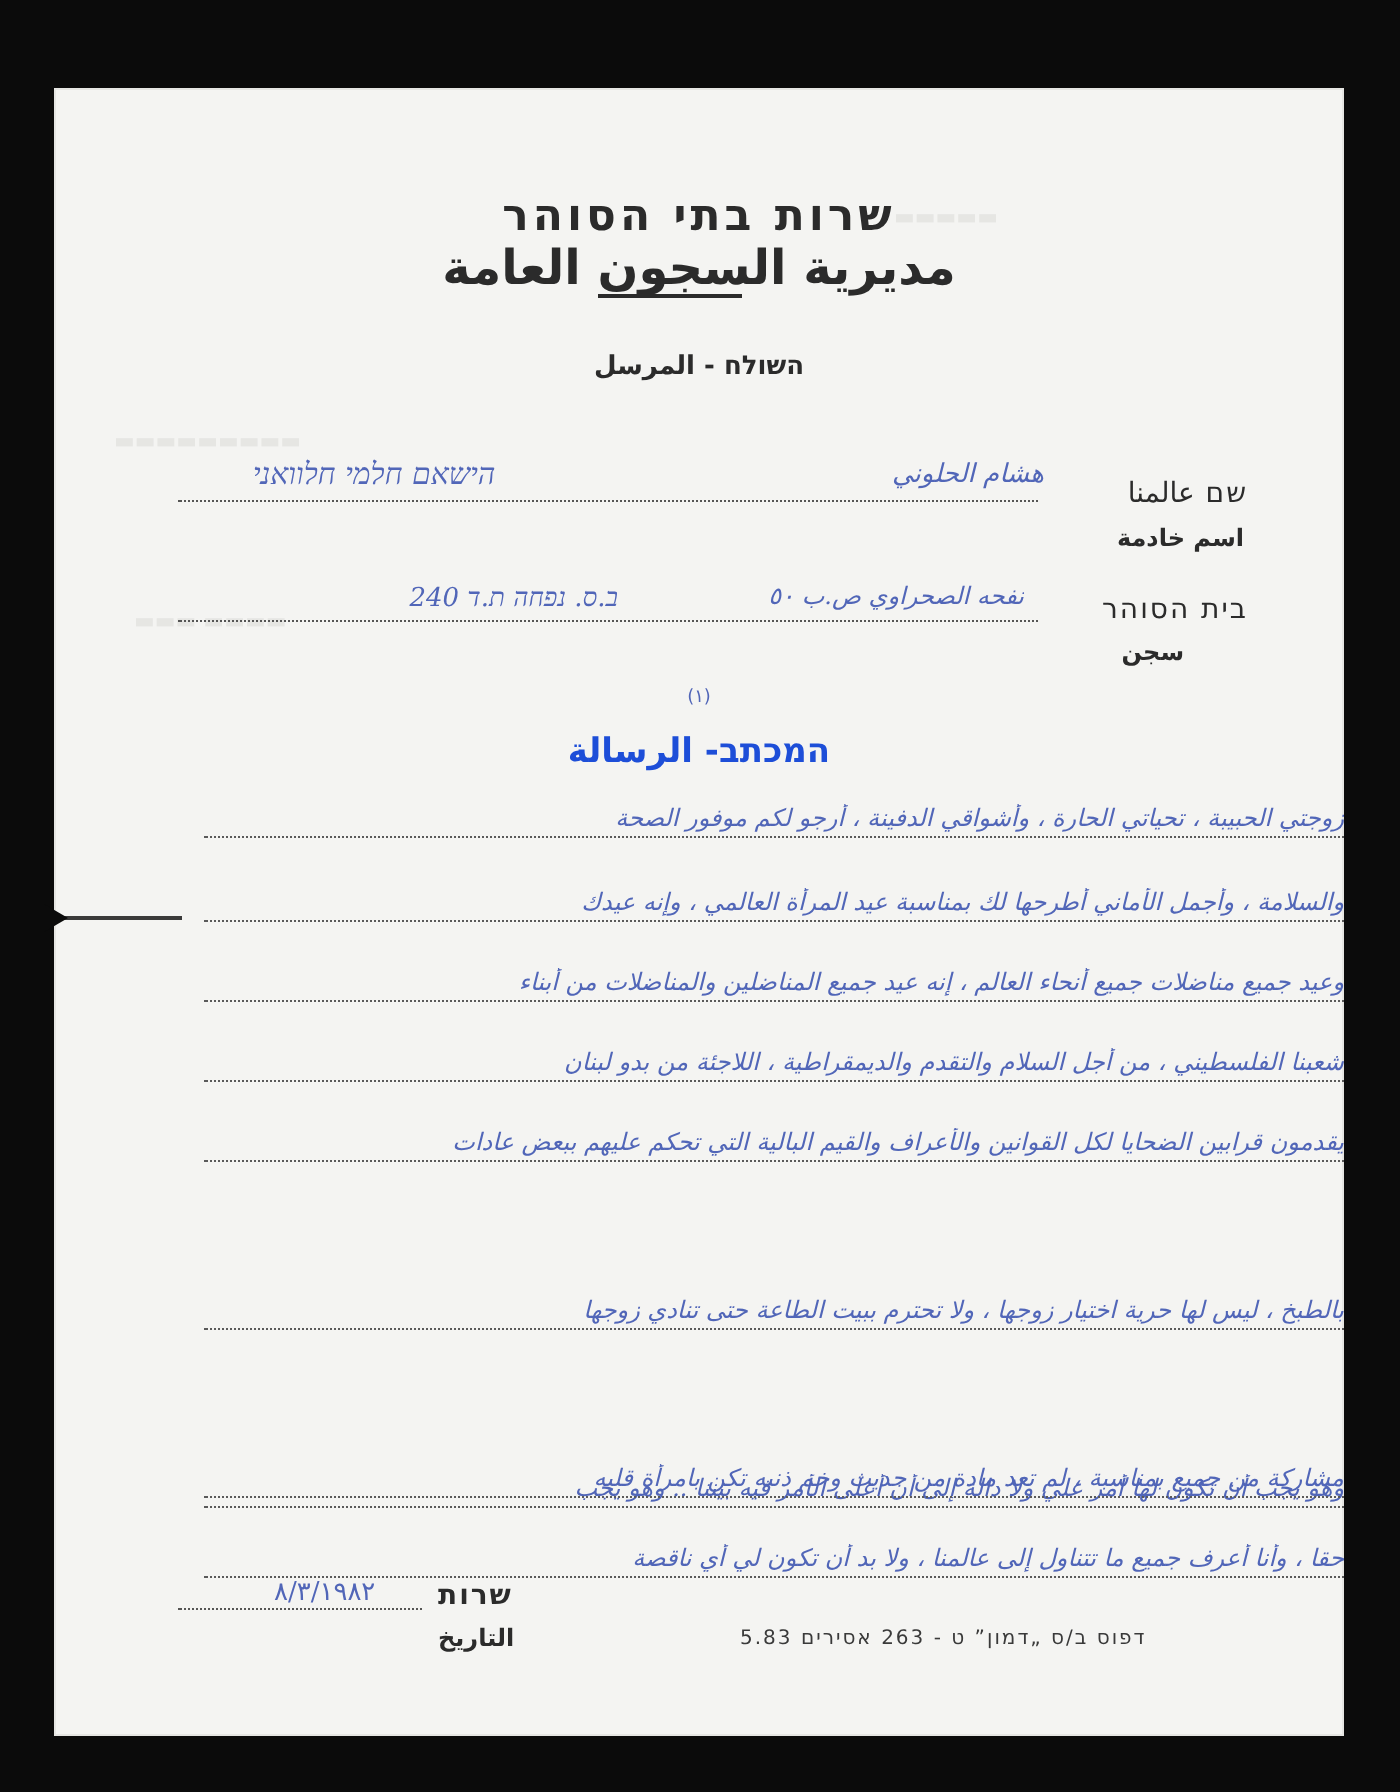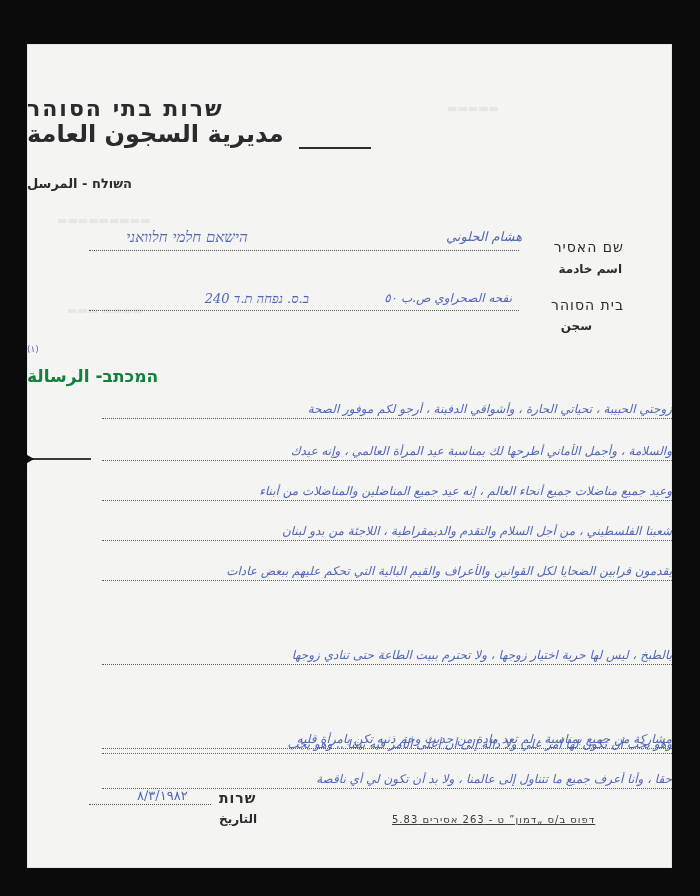--- a/index.html
+++ b/index.html
@@ -13,21 +13,21 @@
     box-shadow: inset 0 0 0 1px #e6e6e3;
   }
   .tear {
     position:absolute; left:27px; top:458px; width:64px; height:2px; background:#3a3a3a;
   }
   .tear-notch {
     position:absolute; left:22px; top:452px; width:0; height:0;
     border-top:7px solid transparent; border-bottom:7px solid transparent;
     border-left:12px solid #0b0b0b;
   }
-  .center { position:absolute; left:0; width:100%; }
+  .center { position:absolute; left:0; width:100%; text-align:center; }
   .h-title {
     top:52px; font-size:22px; font-weight:bold; color:#2b2b2b; letter-spacing:2px;
   }
   .h-sub {
     top:76px; font-size:24px; font-weight:bold; color:#2b2b2b;
   }
   .h-rule {
     position:absolute; left:272px; top:103px; width:72px; height:2px; background:#2b2b2b;
   }
   .sender-h {
@@ -37,54 +37,54 @@
   .lbl-he { font-size:14px; font-weight:normal; letter-spacing:1px; }
   .lbl-ar { font-size:12px; }
   .field-line {
     position:absolute; height:0; border-bottom:1.5px dotted #555;
   }
   .hand {
     position:absolute; color:#5166b8; font-family:"DejaVu Serif", serif; font-style:italic;
     direction:rtl; white-space:nowrap; overflow:hidden;
   }
   .letter-num { top:300px; font-size:9px; color:#5166b8; }
-  .letter-h { top:322px; font-size:17px; font-weight:bold; color:#15803d; }
+  .letter-h { top:322px; font-size:17px; font-weight:bold; color:#1d4ed8; }
   .line-row {
     position:absolute; left:75px; width:570px; height:22px;
     border-bottom:1.5px dotted #5a5a5a;
   }
   .line-text {
     position:absolute; right:0; bottom:2px; width:100%;
     color:#5166b8; font-size:12px; font-family:"DejaVu Serif", serif; font-style:italic;
     direction:rtl; text-align:right; white-space:nowrap; overflow:hidden; letter-spacing:0.5px;
   }
   .print-code {
-    position:absolute; left:365px; top:770px; font-size:10px; color:#3a3a3a;
-    direction:rtl; letter-spacing:1px; white-space:nowrap;text-decoration:underline;
+    position:absolute; left:343px; top:770px; font-size:10px; color:#3a3a3a;
+    direction:rtl; letter-spacing:1px; white-space:nowrap;
   }
   .ghost {
     position:absolute; color:#e6e6e3; font-size:11px; direction:rtl; white-space:nowrap;
   }
 </style>
 </head>
 <body>
 
 <div class="page">
 
   <div class="ghost" style="left:420px;top:58px;">▬▬▬▬▬</div>
   <div class="ghost" style="left:30px;top:170px;">▬▬▬▬▬▬▬▬▬</div>
   <div class="ghost" style="left:40px;top:260px;">▬▬▬▬ ▬▬▬</div>
 
   <div class="center h-title">שרות בתי הסוהר</div>
   <div class="center h-sub">مديرية السجون العامة</div>
   <div class="h-rule"></div>
 
   <div class="center sender-h">השולח - المرسل</div>
 
-  <div class="lbl lbl-he" style="right:48px;top:195px;">שם האסיר</div>
+  <div class="lbl lbl-he" style="right:48px;top:195px;">שם عالمنا</div>
   <div class="lbl lbl-ar" style="right:50px;top:218px;">اسم خادمة</div>
   <div class="field-line" style="left:62px;top:206px;width:430px;"></div>
   <div class="hand" style="right:150px;top:185px;font-size:13px;margin-left:43px;">هشام الحلوني</div>
   <div class="hand" style="left:60px;top:184px;width:200px;font-size:15px;text-align:center;">הישאם חלמי חלוואני</div>
 
   <div class="lbl lbl-he" style="right:48px;top:253px;">בית הסוהר</div>
   <div class="lbl lbl-ar" style="right:80px;top:275px;">سجن</div>
   <div class="field-line" style="left:62px;top:266px;width:430px;"></div>
   <div class="hand" style="right:160px;top:247px;font-size:12px;">نفحه الصحراوي ص.ب ٥٠</div>
   <div class="hand" style="left:62px;top:247px;width:220px;font-size:13px;">ב.ס. נפחה ת.ד 240</div>

